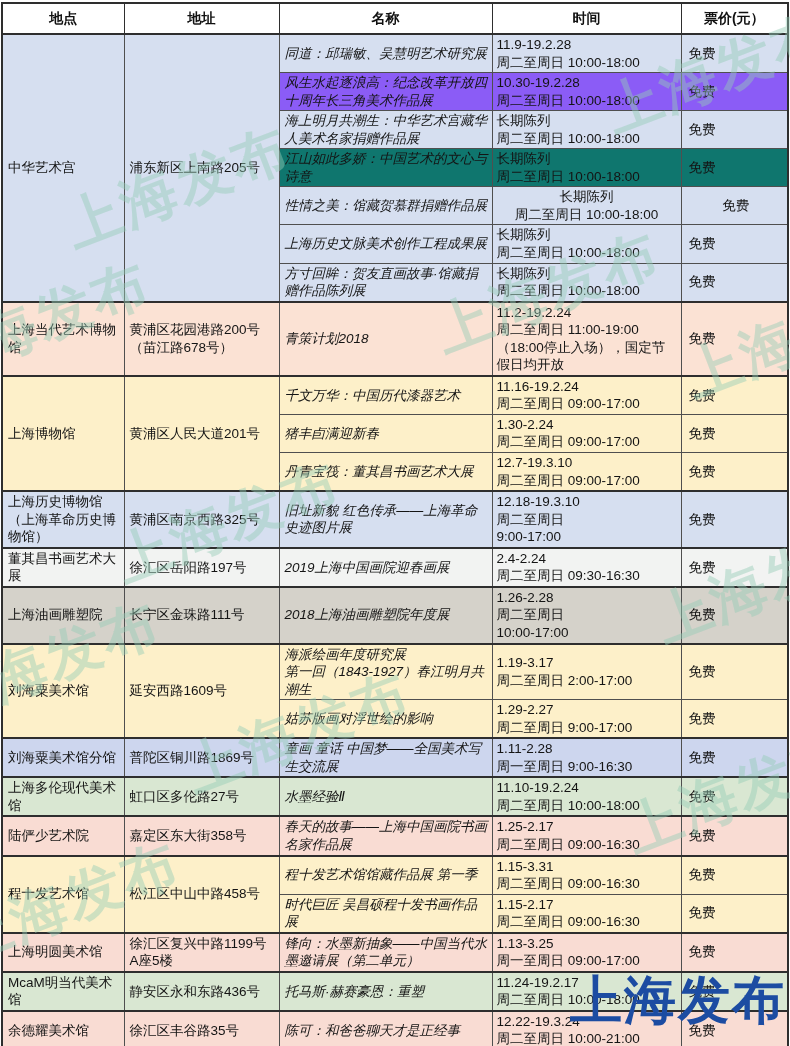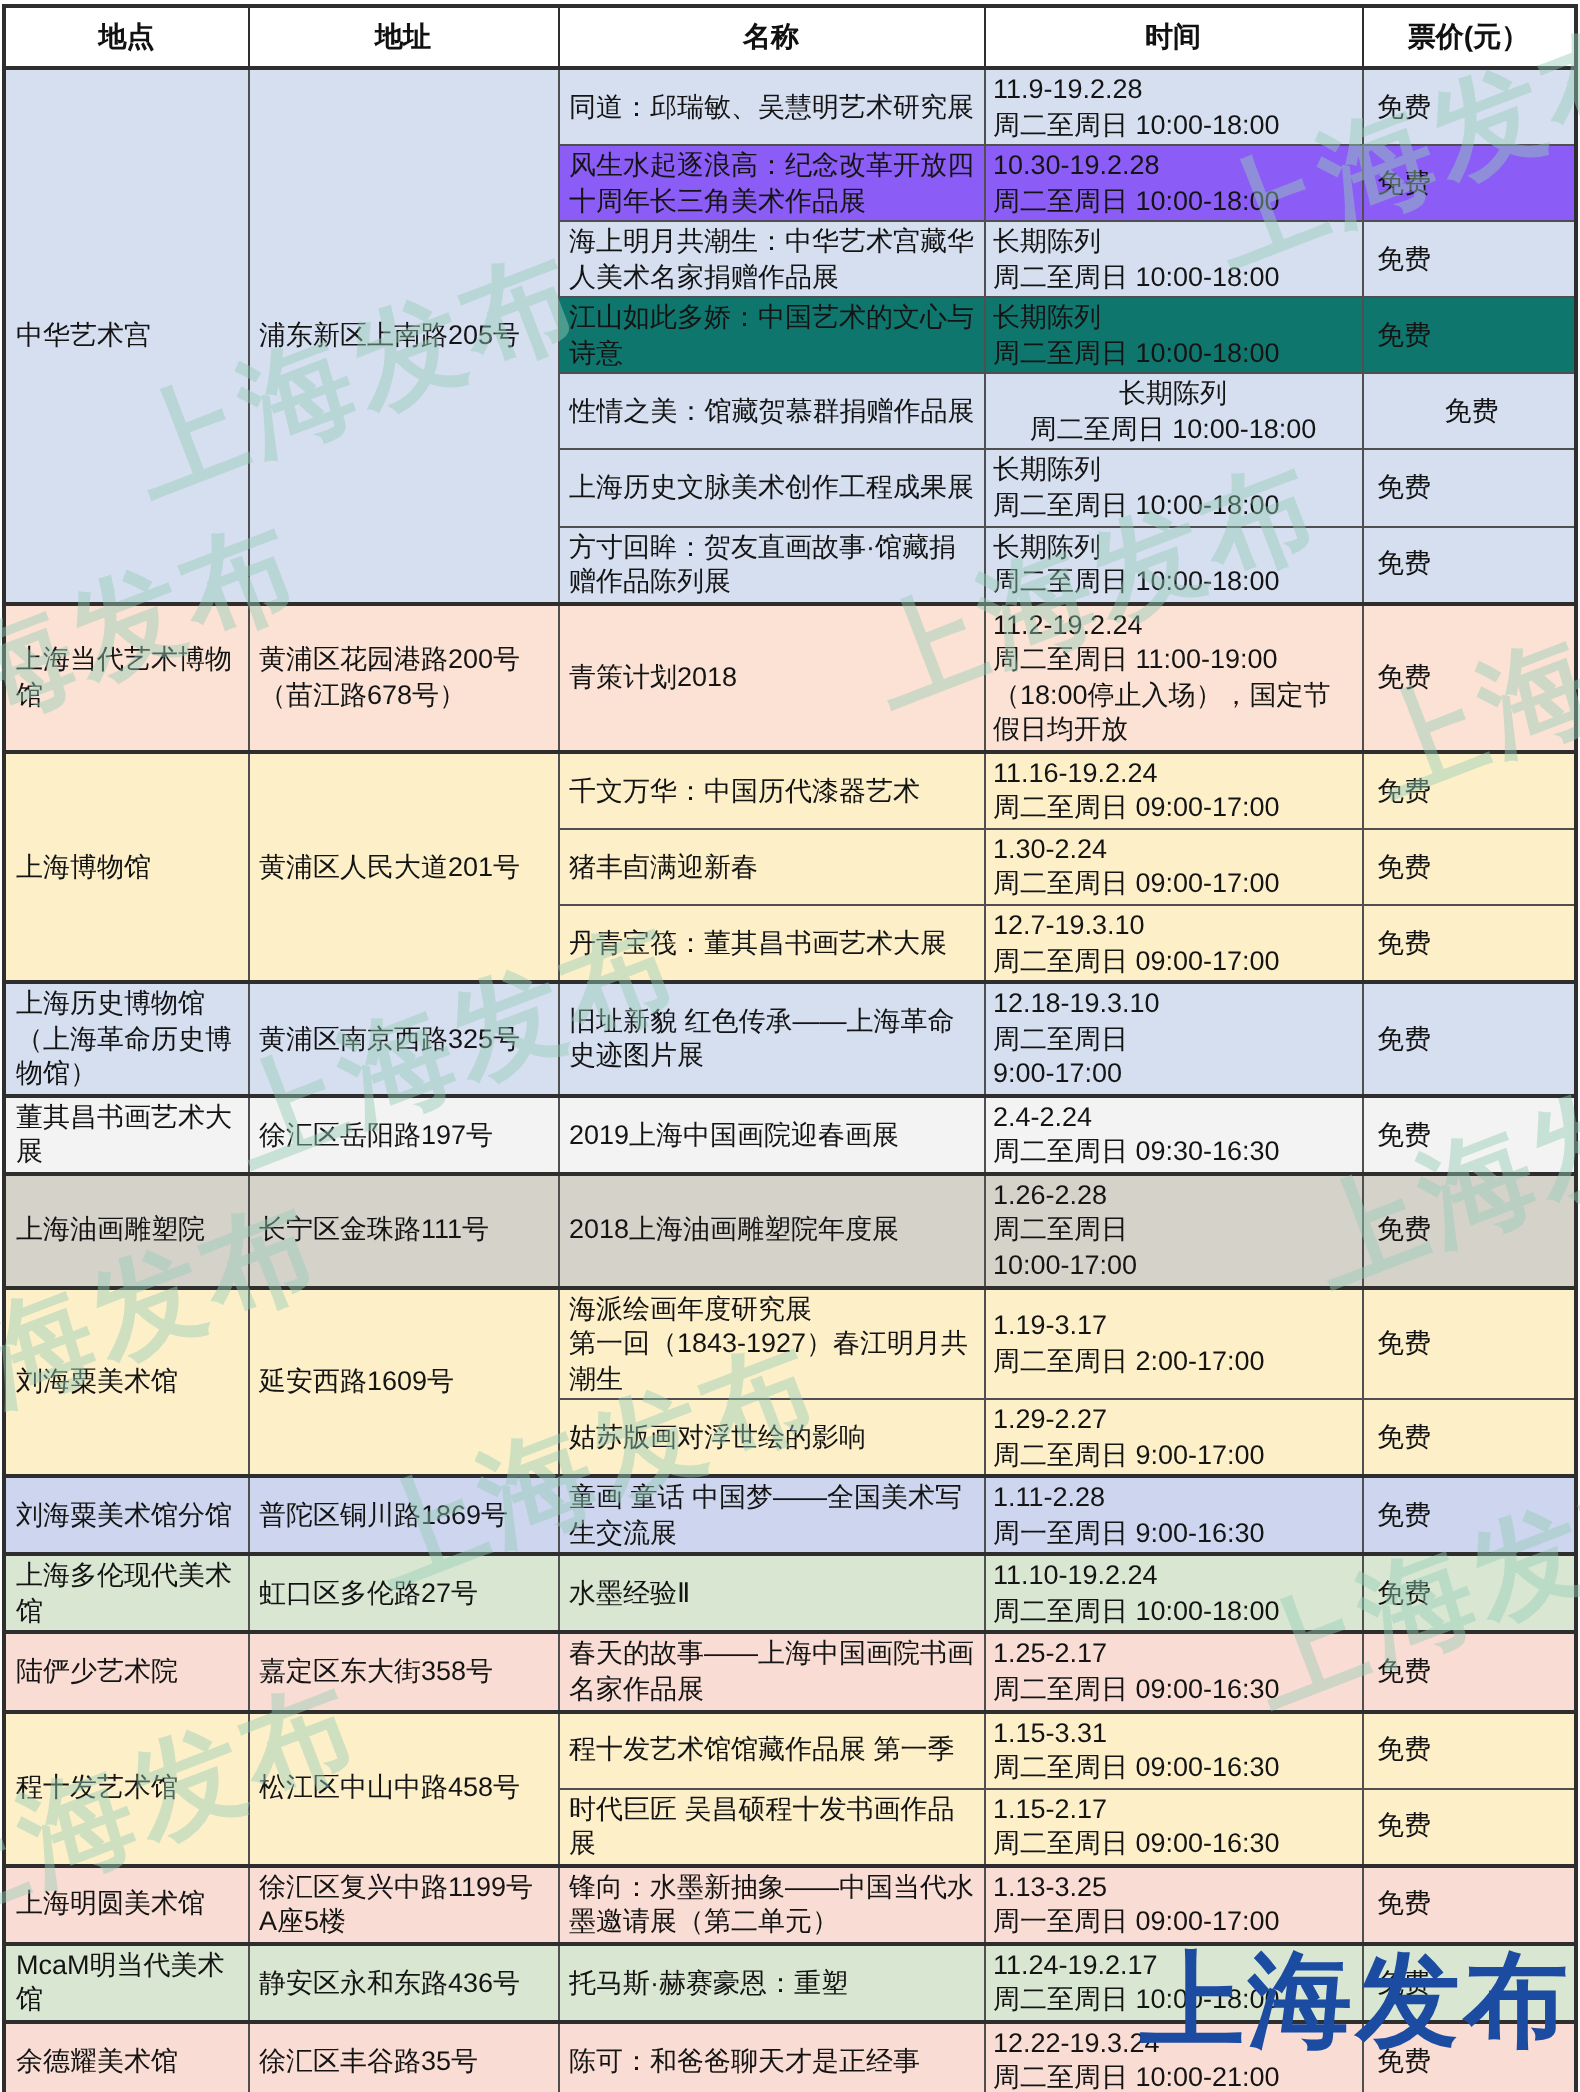--- a/index.html
+++ b/index.html
@@ -5,21 +5,21 @@
   html,body{margin:0;padding:0;background:#fff;}
   body{width:790px;height:1046px;font-family:"Liberation Sans","DejaVu Sans",sans-serif;}
   .page{position:relative;width:790px;height:1046px;overflow:hidden;background:#fff;}
   table{border-collapse:collapse;table-layout:fixed;width:786px;margin:2px auto 0 auto;border:2px solid #2e2e2e;position:relative;z-index:1;}
   col.c1{width:122px}col.c2{width:155px}col.c3{width:213px}col.c4{width:189px}col.c5{width:107px}
   th{background:#fff;border:1px solid #2e2e2e;border-bottom:2px solid #2e2e2e;font-size:14px;font-weight:bold;color:#111;height:27px;text-align:center;padding:1px 2px;}
   td{border:1px solid #4f4f4f;font-size:13.5px;color:#141414;line-height:1.3;padding:1px 4px;vertical-align:middle;white-space:pre-line;word-break:break-word;overflow:hidden;}
   tr.group-start td{border-top:2px solid #2e2e2e;}
   td.c-loc{padding-left:5px;}
   td.c-addr{padding-left:5px;}
-  td.c-name{padding-left:5px;}
+  td.c-name{padding-left:5px;font-style:italic;}
   td.c-time{padding-left:4px;}
   td.c-price{padding-left:7px;}
   .wm{position:absolute;z-index:2;font-size:56px;font-weight:bold;letter-spacing:3px;color:rgba(148,203,182,0.45);transform:rotate(-21deg);white-space:nowrap;pointer-events:none;}
   .logo{position:absolute;z-index:3;right:4px;top:966px;font-size:52px;font-weight:bold;letter-spacing:2px;color:#1c4ca2;}
 </style>
 </head>
 <body>
 
 <div class="page">
   <table>

